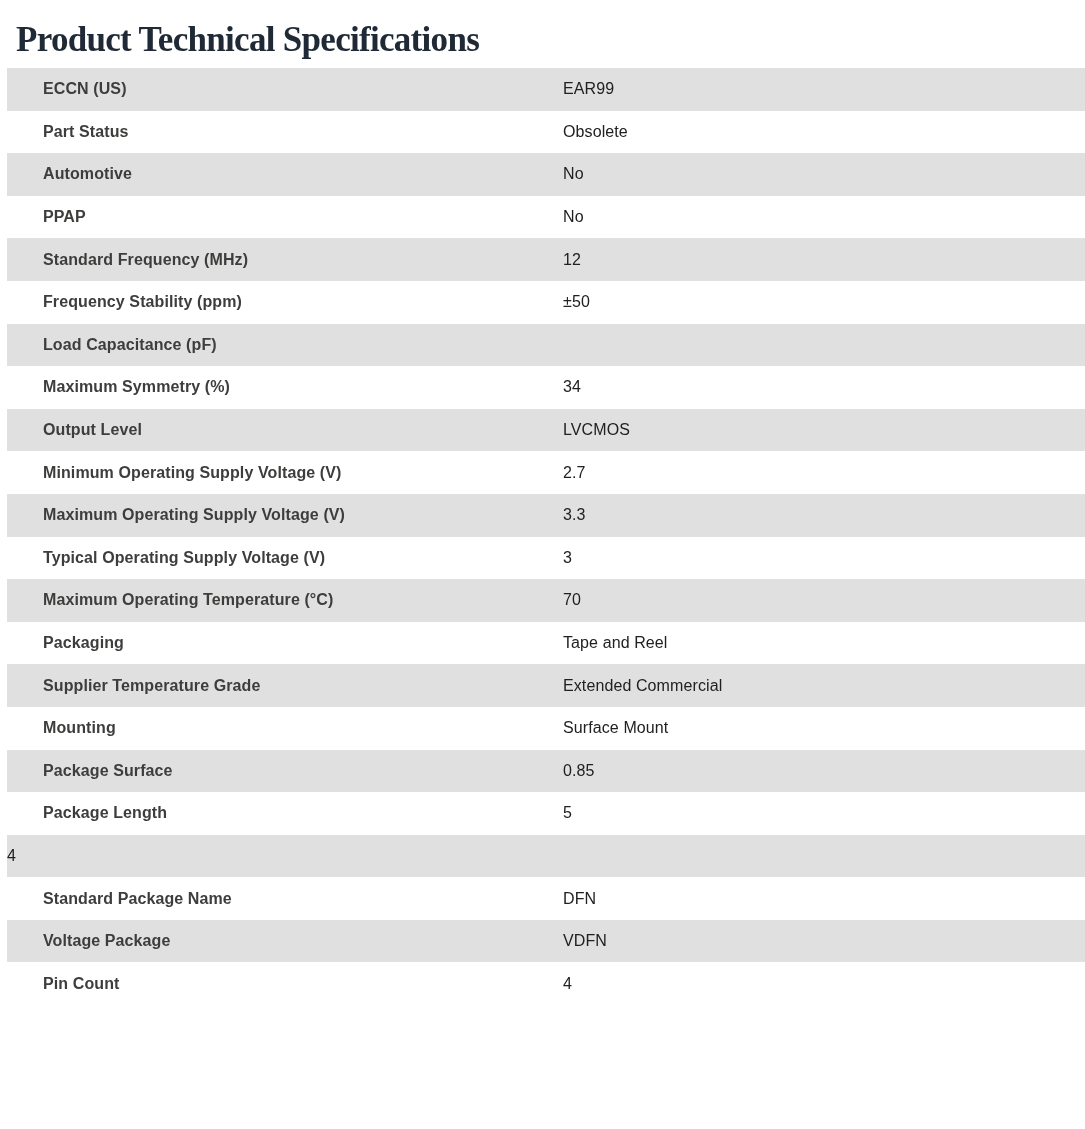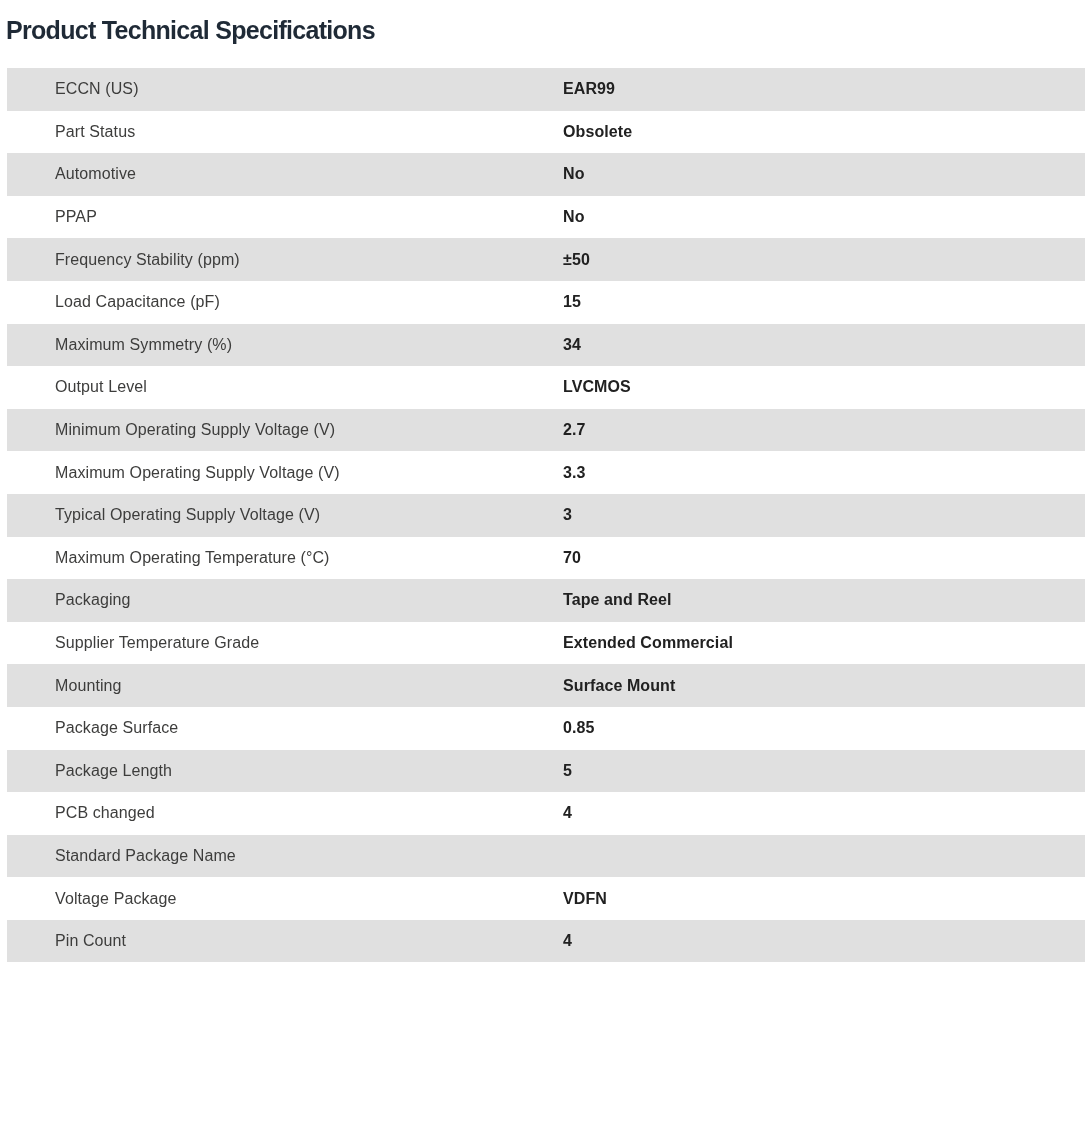--- a/index.html
+++ b/index.html
@@ -6,57 +6,58 @@
   html, body {
     margin: 0;
     padding: 0;
     width: 1085px;
     height: 1129px;
     overflow: hidden;
     background: var(--bg, #ffffff);
     font-family: "Liberation Sans", sans-serif;
   }
   .page-title {
-    margin: 4px;
+    margin: 14px;
     padding: 7px 0 0 2px;
-    font-size: 25px;
+    font-size: 35px;
     line-height: 38px;
     font-weight: 700;
     letter-spacing: -0.7px;
     color: var(--title, #1f2a36);
+    font-family: Liberation Serif, serif;
   }
   .spec-table {
     position: absolute;
     top: 68px;
     left: 7px;
     right: 0;
   }
   .spec-row {
     height: 42.6px;
     display: flex;
     align-items: center;
     font-size: 16px;
     background: transparent;
   }
   .spec-row:nth-child(odd) {
     background: var(--stripe, #e0e0e0);
   }
   .spec-label {
     flex: 0 0 556px;
     width: 556px;
-    padding-left: 48px;
+    padding-left: 36px;
     color: var(--label, #3d3d3c);
-    font-weight: 400;
+    font-weight: 700;
     letter-spacing: 0.1px;
     white-space: nowrap;
   }
   .spec-value {
     flex: 1 1 auto;
     color: var(--value, #212121);
-    font-weight: 700;
+    font-weight: 400;
     letter-spacing: 0.1px;
     white-space: nowrap;
   }
 </style>
 </head>
 <body>
 
 <h1 class="page-title">Product Technical Specifications</h1>
 
 <div class="spec-table">
@@ -70,26 +71,29 @@
     </div>
     <div class="spec-row">
       <span class="spec-label">Automotive</span>
       <span class="spec-value">No</span>
     </div>
     <div class="spec-row">
       <span class="spec-label">PPAP</span>
       <span class="spec-value">No</span>
     </div>
     <div class="spec-row">
+      <span class="spec-label">Standard Frequency (MHz)</span>
+      <span class="spec-value">12</span>
+    </div>
+    <div class="spec-row">
       <span class="spec-label">Frequency Stability (ppm)</span>
       <span class="spec-value">±50</span>
     </div>
     <div class="spec-row">
       <span class="spec-label">Load Capacitance (pF)</span>
-      <span class="spec-value">15</span>
     </div>
     <div class="spec-row">
       <span class="spec-label">Maximum Symmetry (%)</span>
       <span class="spec-value">34</span>
     </div>
     <div class="spec-row">
       <span class="spec-label">Output Level</span>
       <span class="spec-value">LVCMOS</span>
     </div>
     <div class="spec-row">
@@ -122,25 +126,25 @@
     </div>
     <div class="spec-row">
       <span class="spec-label">Package Surface</span>
       <span class="spec-value">0.85</span>
     </div>
     <div class="spec-row">
       <span class="spec-label">Package Length</span>
       <span class="spec-value">5</span>
     </div>
     <div class="spec-row">
-      <span class="spec-label">PCB changed</span>
       <span class="spec-value">4</span>
     </div>
     <div class="spec-row">
       <span class="spec-label">Standard Package Name</span>
+      <span class="spec-value">DFN</span>
     </div>
     <div class="spec-row">
       <span class="spec-label">Voltage Package</span>
       <span class="spec-value">VDFN</span>
     </div>
     <div class="spec-row">
       <span class="spec-label">Pin Count</span>
       <span class="spec-value">4</span>
     </div>
   </div>

